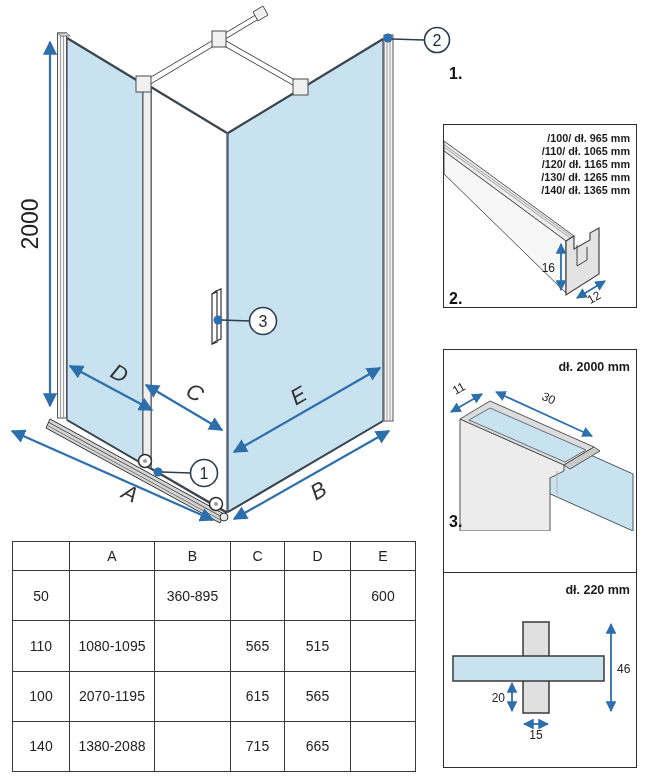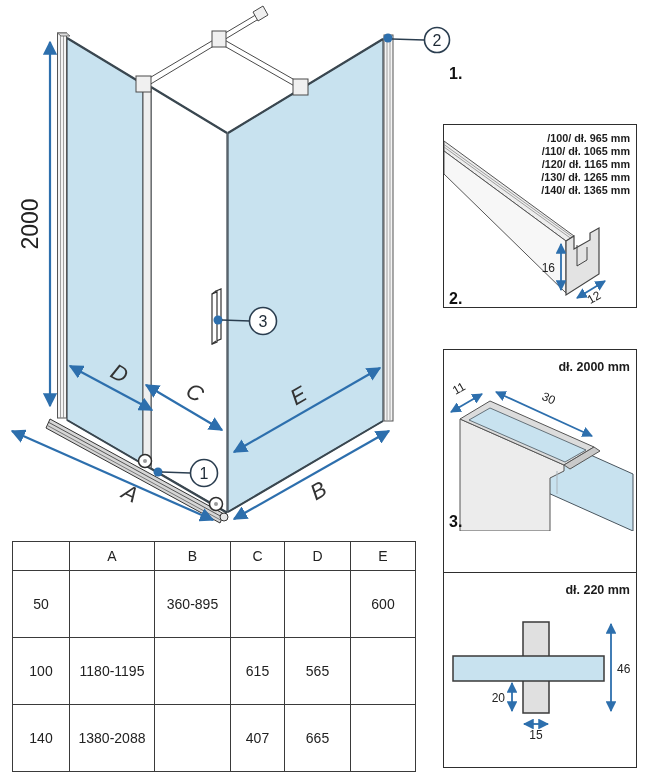--- a/index.html
+++ b/index.html
@@ -224,31 +224,39 @@
     <tbody>
         <tr>
           <td>50</td>
           <td></td>
           <td>360-895</td>
           <td></td>
           <td></td>
           <td>600</td>
         </tr>
         <tr>
+          <td>110</td>
+          <td>1080-1095</td>
+          <td></td>
+          <td>565</td>
+          <td>515</td>
+          <td></td>
+        </tr>
+        <tr>
           <td>100</td>
-          <td>1180-1195</td>
+          <td>2070-1195</td>
           <td></td>
           <td>615</td>
           <td>565</td>
           <td></td>
         </tr>
         <tr>
           <td>140</td>
           <td>1380-2088</td>
           <td></td>
-          <td>407</td>
+          <td>715</td>
           <td>665</td>
           <td></td>
         </tr>
       </tbody>
   </table>
 
 </div>
 
 </body></html>

